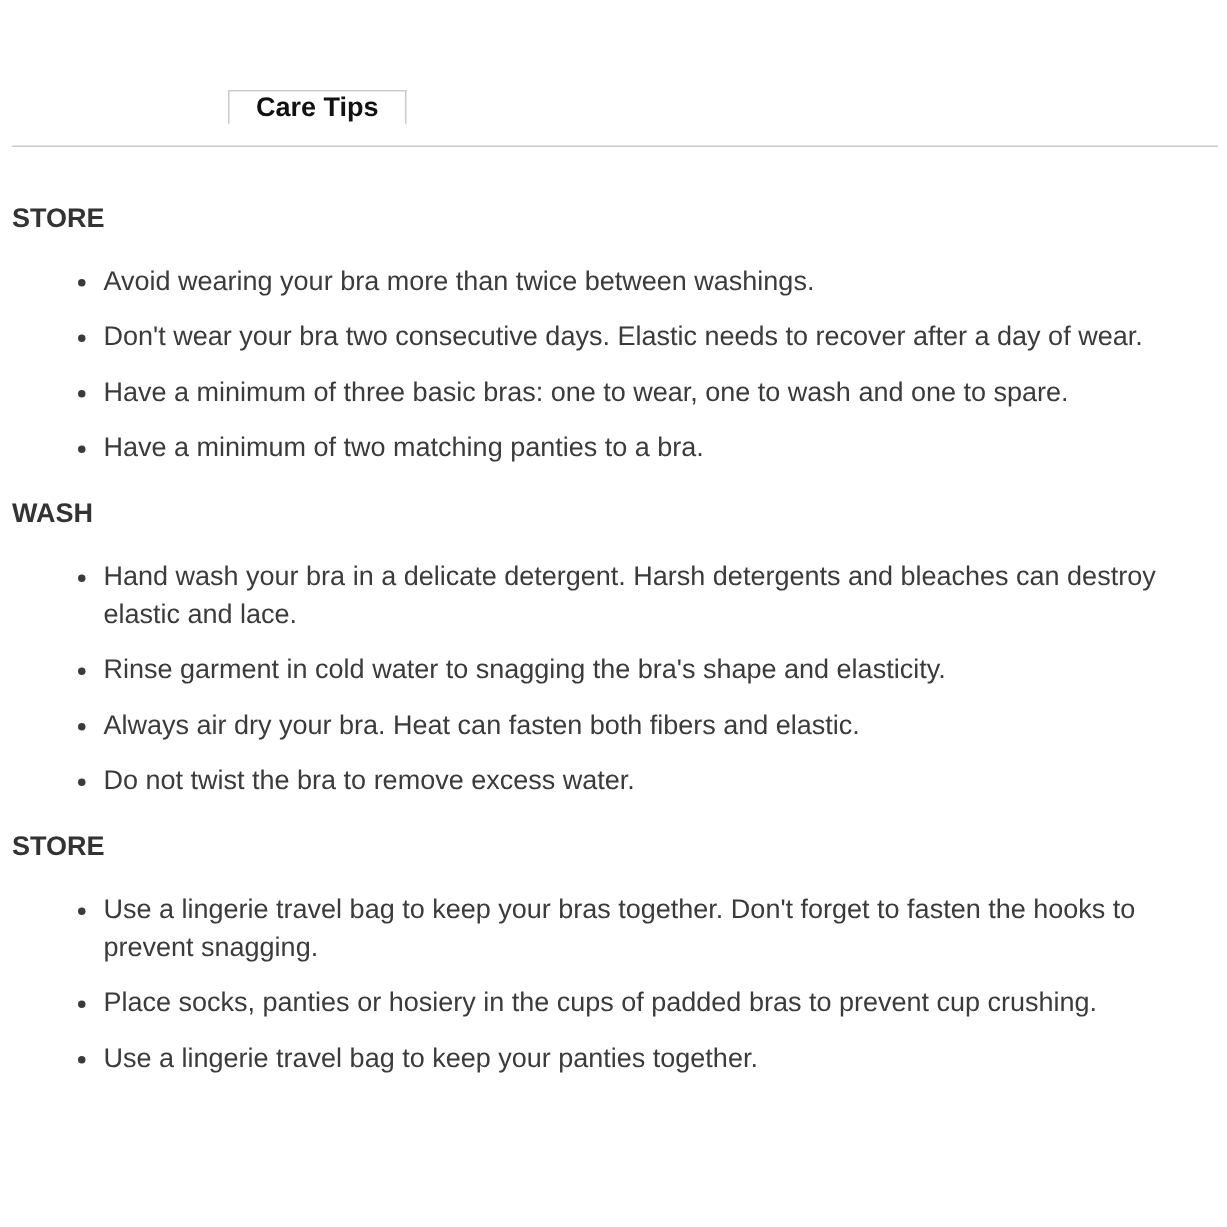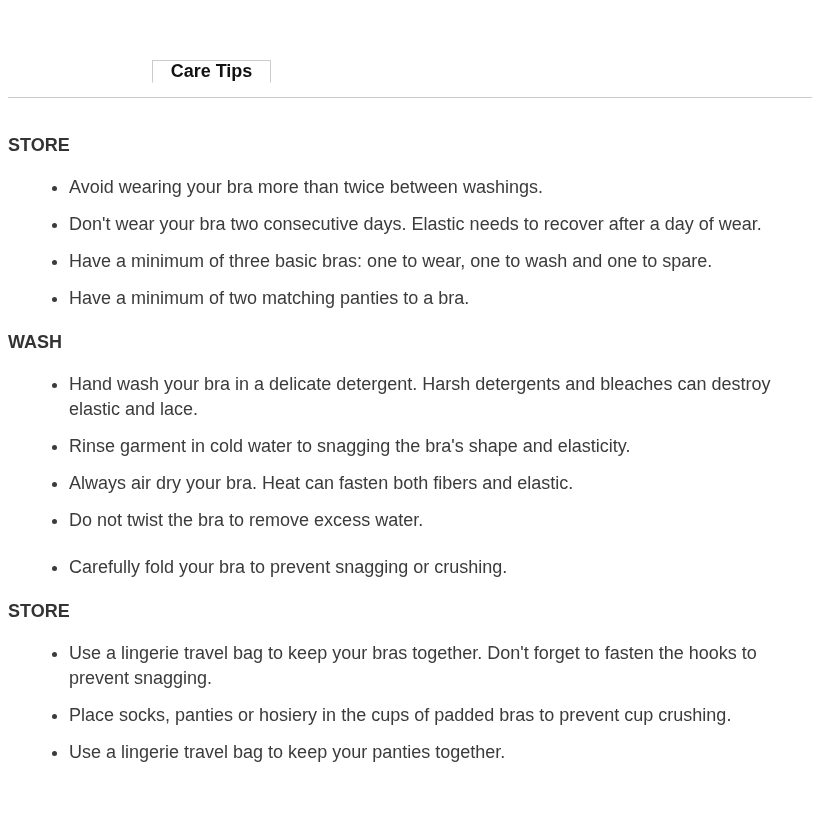--- a/index.html
+++ b/index.html
@@ -83,23 +83,20 @@
   </ul>
 
   <h3>WASH</h3>
   <ul>
     <li>Hand wash your bra in a delicate detergent. Harsh detergents and bleaches can destroy elastic and lace.</li>
     <li>Rinse garment in cold water to snagging the bra's shape and elasticity.</li>
     <li>Always air dry your bra. Heat can fasten both fibers and elastic.</li>
     <li>Do not twist the bra to remove excess water.</li>
   </ul>
 
-  <ul>
-    <li>Carefully fold your bra to prevent snagging or crushing.</li>
-  </ul>
 
   <h3>STORE</h3>
   <ul>
     <li>Use a lingerie travel bag to keep your bras together. Don't forget to fasten the hooks to prevent snagging.</li>
     <li>Place socks, panties or hosiery in the cups of padded bras to prevent cup crushing.</li>
     <li>Use a lingerie travel bag to keep your panties together.</li>
   </ul>
 
 </div>
 

